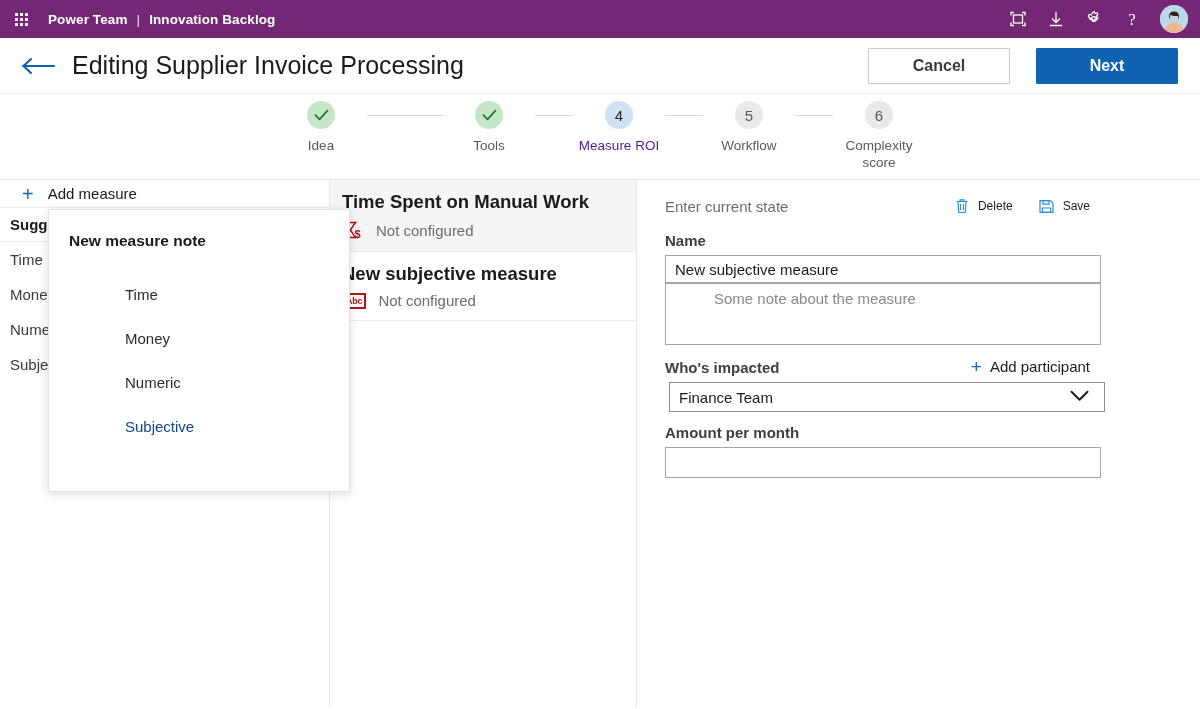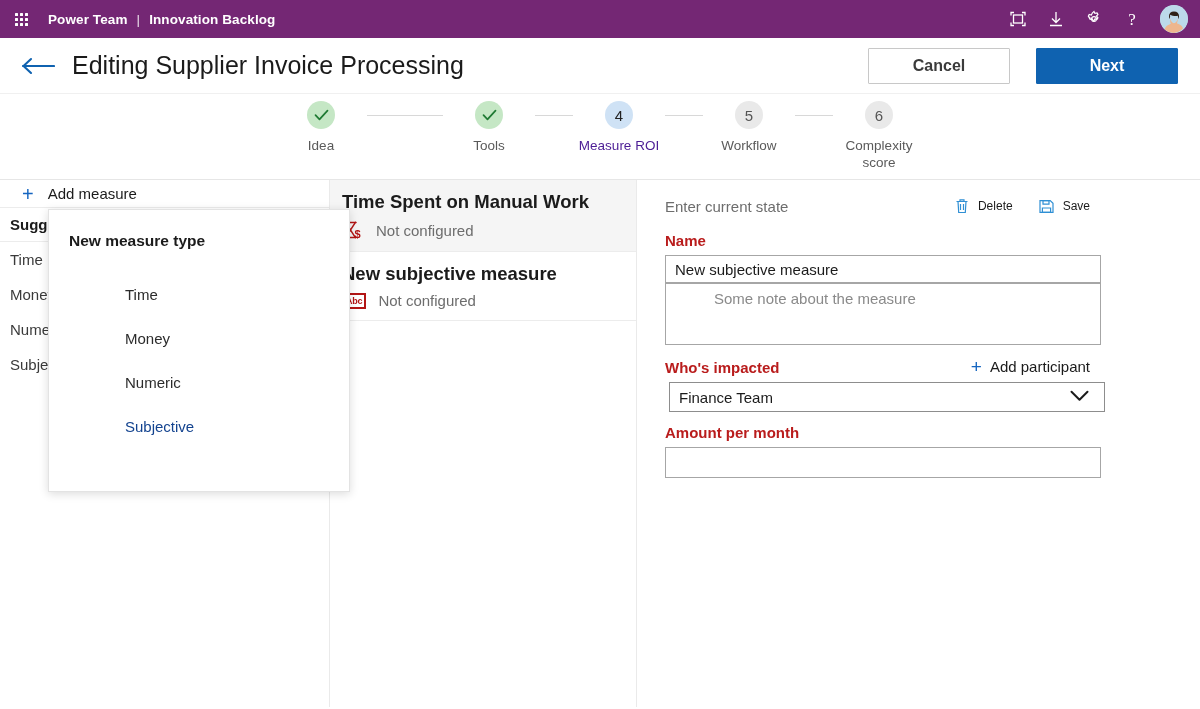--- a/index.html
+++ b/index.html
@@ -294,21 +294,21 @@
   .detail-actions { margin-left: auto; display: flex; align-items: center; gap: 26px; }
   .detail-action {
     display: flex; align-items: center; gap: 9px;
     font-size: 12px; color: #1b1b1b;
     cursor: pointer;
   }
   .detail-action svg { display: block; }
   .field-label {
     font-size: 15px;
     font-weight: bold;
-    color: #b91c1c;
+    color: #404040;
     margin: 12px 0 6px 14px;
   }
   .field-row {
     display: flex;
     align-items: baseline;
     margin: 12px 110px 6px 14px;
   }
   .field-row .field-label { margin: 0; }
   .add-participant {
     margin-left: auto;
@@ -470,21 +470,21 @@
     </div>
 
     <div class="group-head">Suggested</div>
 
     <div class="type-row">Time</div>
     <div class="type-row">Money</div>
     <div class="type-row">Numeric</div>
     <div class="type-row">Subjective</div>
 
     <div class="dialog">
-      <div class="dialog-title">New measure type</div>
+      <div class="dialog-title">New measure note</div>
       <div class="dialog-option">Time</div>
       <div class="dialog-option">Money</div>
       <div class="dialog-option">Numeric</div>
       <div class="dialog-option selected">Subjective</div>
     </div>
   </div>
 
   <div class="pane-mid">
 
     <div class="measure-card active">

